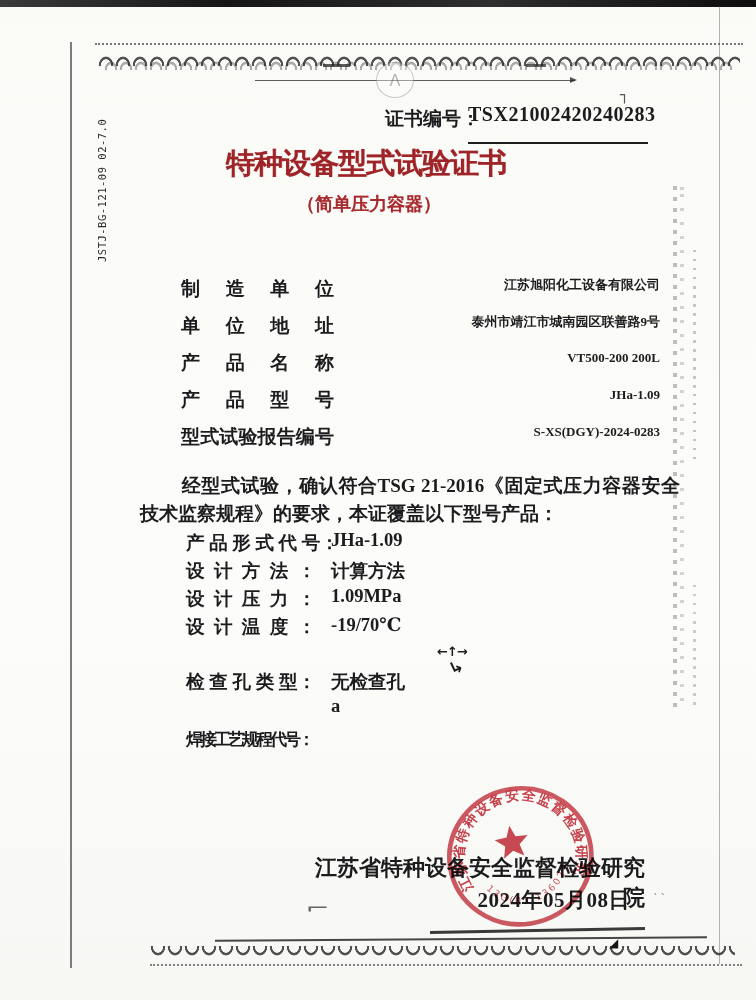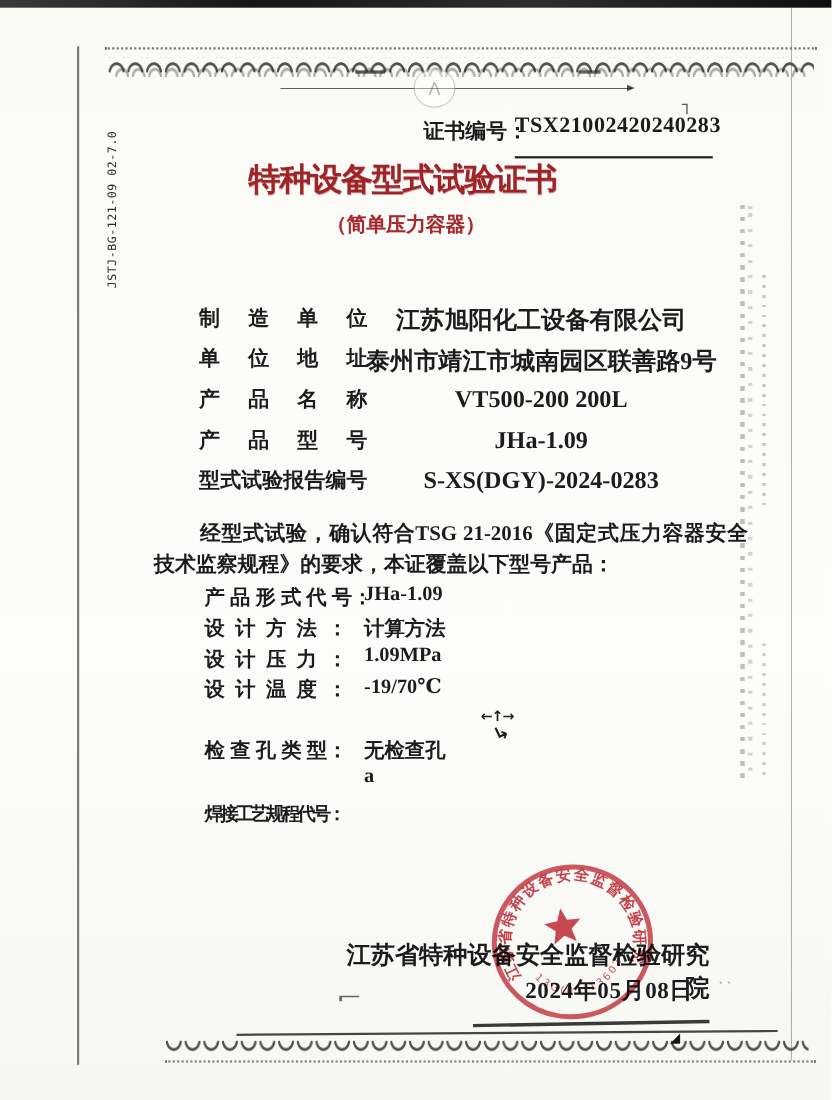--- a/index.html
+++ b/index.html
@@ -49,21 +49,21 @@
   .cert-no{left:468px;top:103px;width:180px;text-align:center;font-size:20px;font-weight:700;
     border-bottom:2px solid #1e1e1e;padding-bottom:16px;letter-spacing:.5px;font-family:"Liberation Serif",serif;}
   .title{left:0;top:144px;width:732px;text-align:center;font-size:29px;font-weight:700;
     letter-spacing:-1px;color:#9e2428;text-shadow:.4px .4px 0 rgba(158,36,40,.5);}
   .subtitle{left:0;top:192px;width:738px;text-align:center;font-size:18px;font-weight:700;
     color:#a8292e;text-shadow:.3px .3px 0 rgba(168,41,46,.4);}
 
   .f-row{left:0;top:0;width:756px;height:26px;}
   .f-label{position:absolute;left:141px;width:153px;font-size:19px;font-weight:700;
     text-align:justify;text-align-last:justify;white-space:nowrap;margin-left:40px;}
-  .f-value{position:absolute;left:312px;width:360px;text-align:center;font-size:22px;font-weight:700;white-space:nowrap;}
+  .f-value{position:absolute;left:300px;width:360px;text-align:right;font-size:13px;font-weight:700;white-space:nowrap;}
 
   .statement{left:140px;top:472px;width:540px;font-size:19px;font-weight:700;line-height:28px;
     text-indent:2.2em;text-align:justify;}
 
   .s-row{left:0;width:756px;height:24px;}
   .s-label{position:absolute;left:186px;width:130px;font-size:18.5px;font-weight:700;
     text-align:justify;text-align-last:justify;white-space:nowrap;}
   .s-label.tight{font-size:17px;letter-spacing:-3px;text-align-last:auto;margin-top:32px;}
   .s-value{position:absolute;left:331px;font-size:18.5px;font-weight:700;white-space:nowrap;}
 

